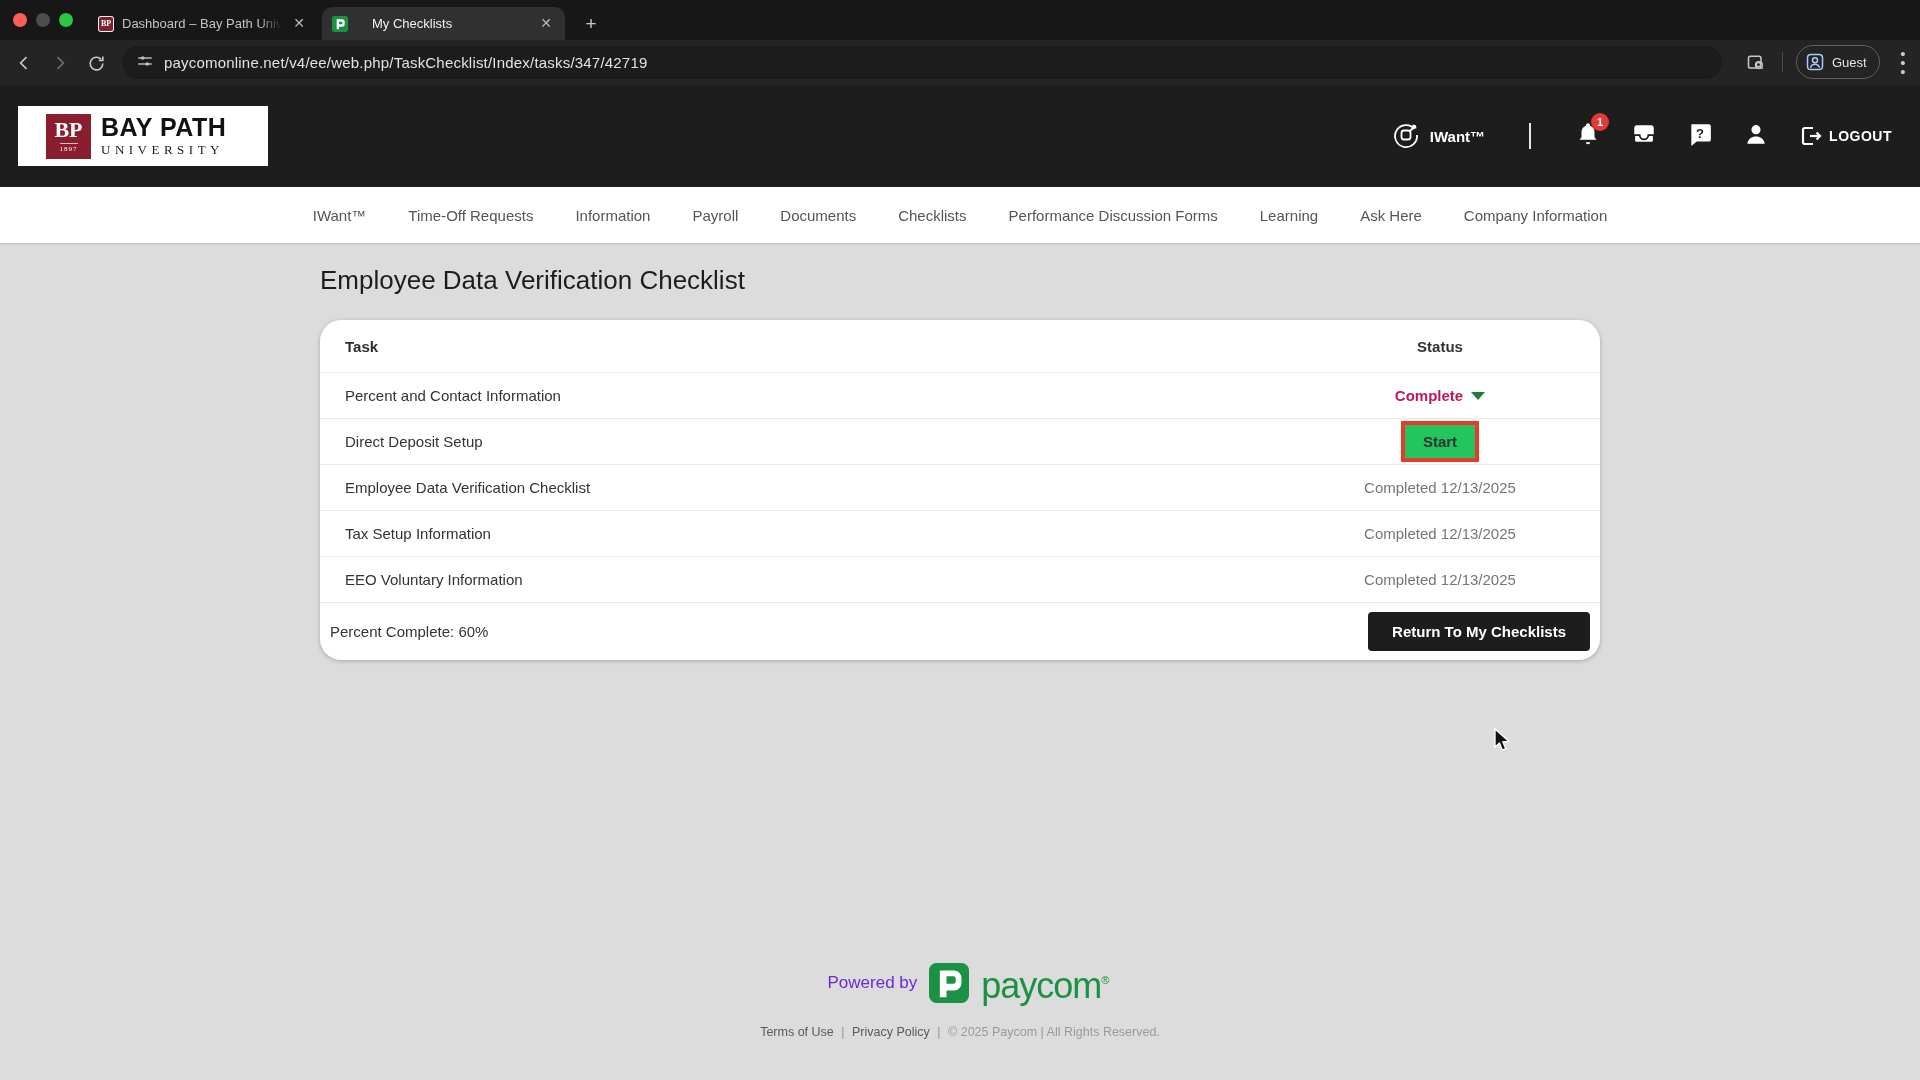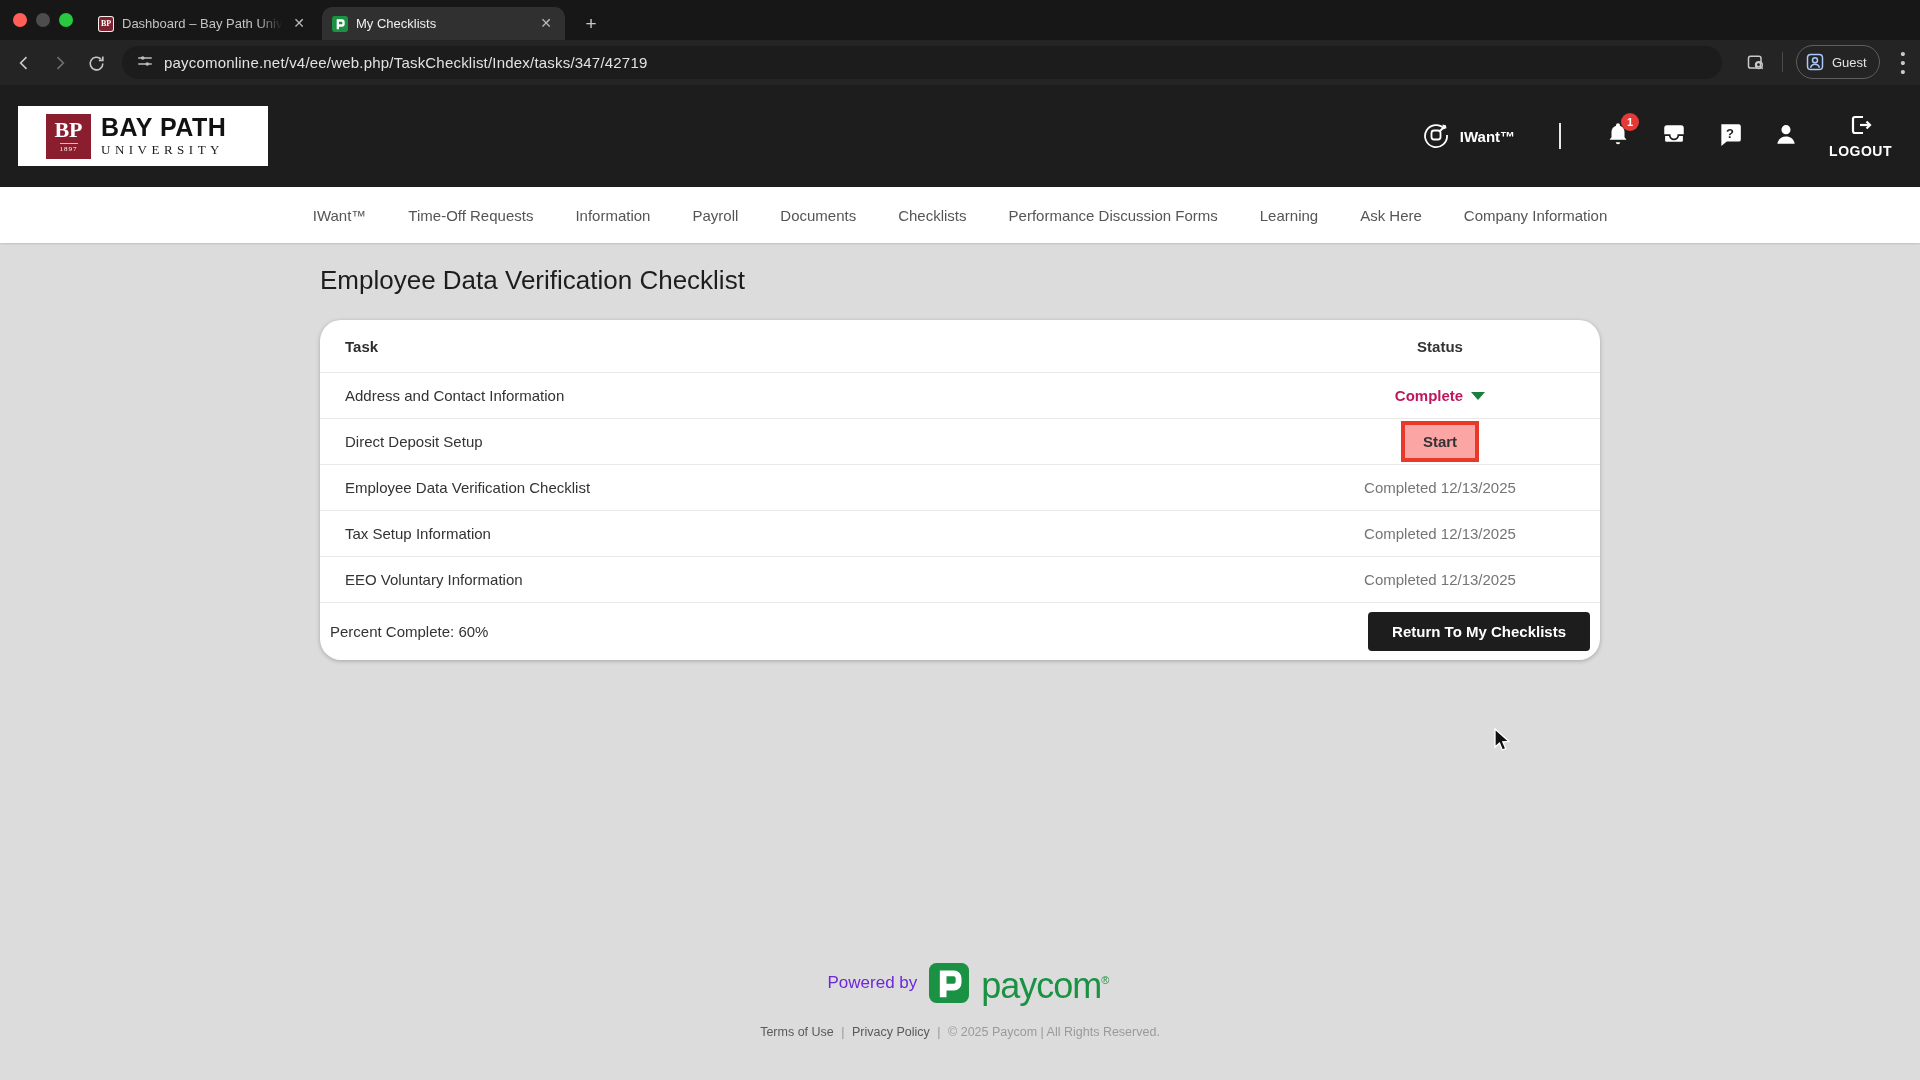--- a/index.html
+++ b/index.html
@@ -9,21 +9,21 @@
   
   .tabstrip { position:absolute; left:0; top:0; width:1920px; height:40px; background:#171717; }
   .traffic { position:absolute; top:13px; width:14px; height:14px; border-radius:50%; }
   .t-red   { left:13px;  background:#ff5f57; }
   .t-mid   { left:36px;  background:#4d4d4d; }
   .t-grn   { left:59px;  background:#28c840; }
 
   .tab { position:absolute; top:7px; height:33px; display:flex; align-items:center; padding:0 10px; }
   .tab.inactive { left:88px; width:230px; color:#c3c3c3; }
   .tab.active { left:322px; width:243px; background:#303030; color:#f0f0f0;
-    border-radius:10px 10px 0 0; }
+    border-radius:10px 10px 0 0;gap:16px; }
   .tab-title { font-size:13px; white-space:nowrap; overflow:hidden; flex:1; margin:0 8px;
     -webkit-mask-image:linear-gradient(90deg,#000 85%,transparent); mask-image:linear-gradient(90deg,#000 85%,transparent); }
   .tab-close { font-size:14px; color:#b9b9b9; width:18px; height:18px; line-height:17px;
     text-align:center; border-radius:50%; }
   .favicon { width:16px; height:16px; flex:0 0 16px; border-radius:3px; display:flex;
     align-items:center; justify-content:center; font-weight:bold; }
   .fav-bp { background:#f4f0ec; color:#fff; }
   .fav-bp span { background:#7e2231; width:14px; height:14px; border-radius:2px; font-size:8px;
     font-family:"Liberation Serif", serif; display:flex; align-items:center; justify-content:center; }
   .newtab { position:absolute; left:578px; top:11px; width:26px; height:26px; color:#c7c7c7;
@@ -60,21 +60,21 @@
 
   .hdr-actions { position:absolute; right:28px; top:0; height:102px; display:flex;
     align-items:center; gap:30px; color:#fff; }
   .iwant { display:flex; align-items:center; gap:10px; font-size:15px; font-weight:bold; }
   .hdr-sep { width:2px; height:26px; background:#e8e8e8; margin:0 14px; }
   .bell-wrap { position:relative; }
   .badge { position:absolute; top:-8px; right:-8px; min-width:18px; height:18px;
     background:#e53935; border-radius:9px; color:#fff; font-size:11px; font-weight:bold;
     display:flex; align-items:center; justify-content:center; padding:0 4px; }
   .logout { display:flex; align-items:center; gap:6px; font-size:14px; font-weight:bold;
-    letter-spacing:.5px;flex-direction:column; }
+    letter-spacing:.5px; }
 
   
   .sitenav { position:absolute; left:0; top:187px; width:1920px; height:56px; background:#fff;
     display:flex; align-items:center; justify-content:center; gap:42px;
     box-shadow:0 1px 2px rgba(0,0,0,.12); }
   .sitenav a { color:#555; font-size:15px; text-decoration:none; white-space:nowrap; }
 
   
   .page-title { position:absolute; left:320px; top:265px; font-size:26px; font-weight:500; color:#1d1d1d; }
 
@@ -84,21 +84,21 @@
   .thead { height:53px; font-weight:bold; }
   .trow.body { height:46px; }
   .cell-task { flex:1; padding-left:25px; font-size:15px; color:#333; }
   .thead .cell-task { color:#2e2e2e; }
   .cell-status { width:320px; display:flex; align-items:center; justify-content:center;
     font-size:15px; color:#333; }
   .status-done { color:#757575; }
   .complete-dd { display:flex; align-items:center; gap:8px; font-weight:bold; color:#be185d; cursor:pointer; }
   .caret { width:0; height:0; border-left:7px solid transparent; border-right:7px solid transparent;
     border-top:8px solid #1b7e3f; }
-  .start-btn { background:#fca5a5; border:4px solid #e8392b; font-family:inherit; font-size:15px;
+  .start-btn { background:#22c55e; border:4px solid #e8392b; font-family:inherit; font-size:15px;
     font-weight:bold; color:#333; padding:8px 18px; cursor:pointer; }
   .tfoot { height:57px; border-bottom:none; }
   .percent { flex:1; padding-left:10px; font-size:15px; color:#333; }
   .return-btn { margin-right:10px; background:#1d1d1d; color:#fff; border:none; border-radius:4px;
     font-family:inherit; font-size:15px; font-weight:bold; padding:11px 24px; cursor:pointer; }
 
   
   .powered { position:absolute; left:0; top:958px; width:1920px; display:flex;
     align-items:center; justify-content:center; gap:12px; }
   .powered-label { font-size:17px; color:#6d28d9;margin-left:16px; }
@@ -272,21 +272,21 @@
 
 <h1 class="page-title">Employee Data Verification Checklist</h1>
 
 <div class="card">
   <div class="trow thead">
     <div class="cell-task">Task</div>
     <div class="cell-status">Status</div>
   </div>
 
   <div class="trow body">
-    <div class="cell-task">Address and Contact Information</div>
+    <div class="cell-task">Percent and Contact Information</div>
     <div class="cell-status">
       <div class="complete-dd">
         <span>Complete</span>
         <span class="caret"></span>
       </div>
     </div>
   </div>
 
   <div class="trow body">
     <div class="cell-task">Direct Deposit Setup</div>

